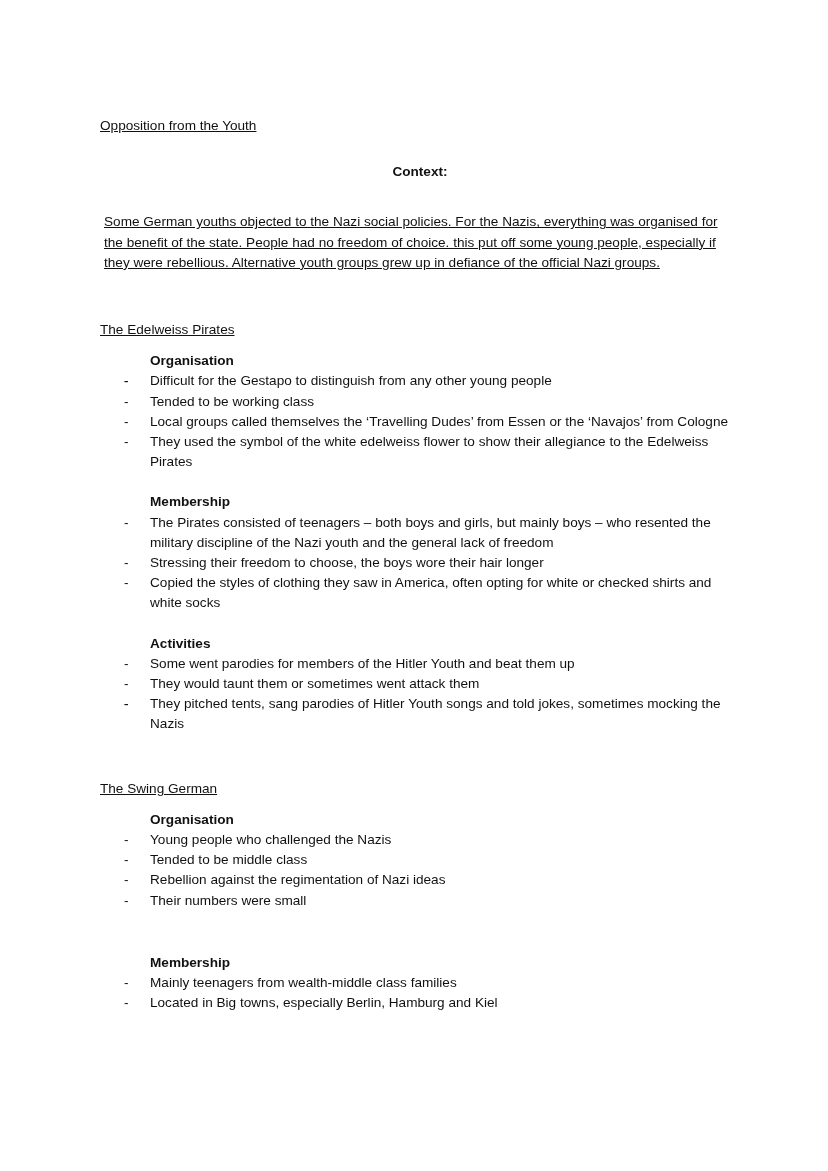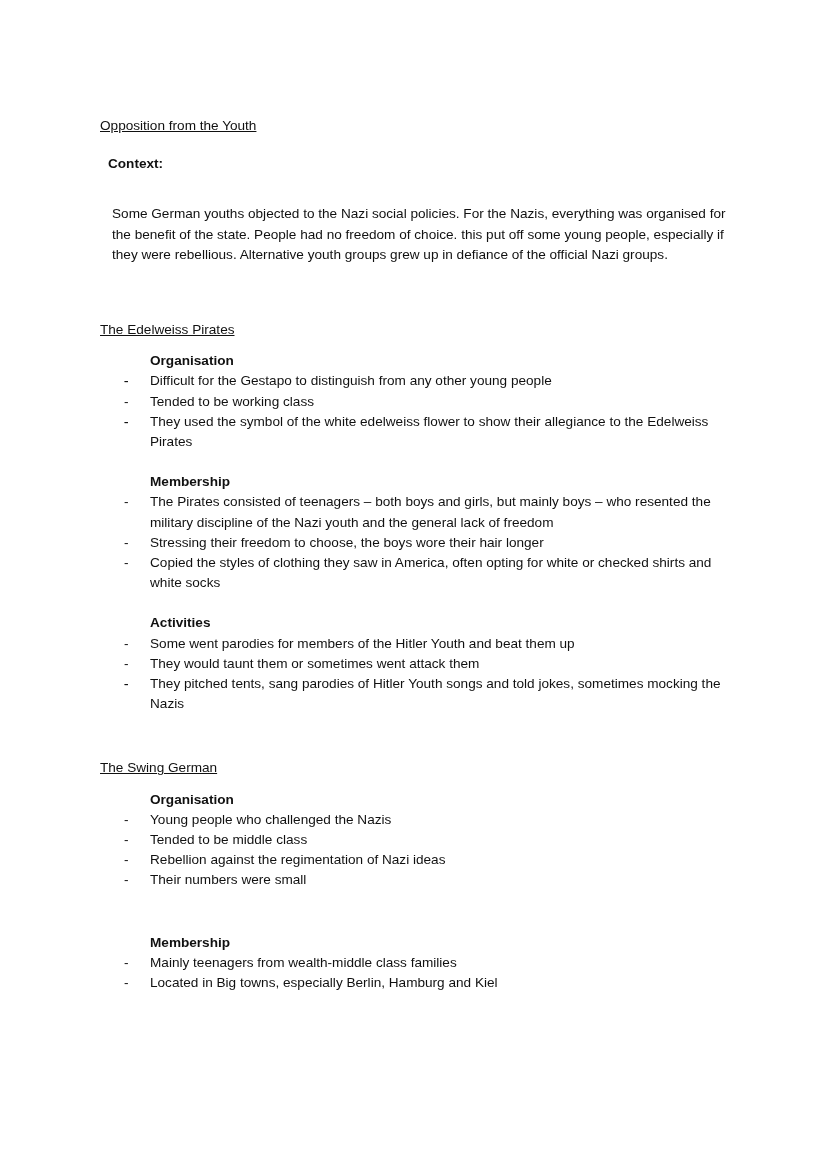--- a/index.html
+++ b/index.html
@@ -2,22 +2,22 @@
 <html><head>
 <meta charset="utf-8">
 <style>
   html, body { margin: 0; padding: 0; background: #ffffff; }
   body {
     width: 828px; height: 1171px; position: relative; overflow: hidden;
     font-family: "Liberation Sans", sans-serif; color: #111111;
   }
   .page { position: absolute; left: 100px; top: 116px; width: 640px; font-size: 13.6px; line-height: 20.2px; }
   .u-head { text-decoration: underline; margin: 0; font-weight: normal; font-size: 13.6px; }
-  .b-head { font-weight: bold; margin: 8px; }
-  .para { margin: 12px; }
+  .b-head { font-weight: bold; margin: 16px; text-align: center; }
+  .para { margin: 4px; text-decoration: underline; }
   .sub-head { font-weight: bold; margin: 0 0 0 50px; }
   ul.dash { list-style: none; margin: 0; padding: 0; }
   ul.dash li { position: relative; padding-left: 50px; }
   ul.dash li .bullet { position: absolute; left: 24px; top: 0; }
 </style>
 </head>
 <body>
 
 <div class="page">
   <h1 class="u-head">Opposition from the Youth</h1>
@@ -30,21 +30,21 @@
 
   <section>
     <h2 class="u-head">The Edelweiss Pirates</h2>
     <div style="height:11px"></div>
 
     <p class="sub-head">Organisation</p>
     <ul class="dash">
       <li><span class="bullet">-</span></li>
       <li><span class="bullet">-</span><span>Difficult for the Gestapo to distinguish from any other young people</span></li>
       <li><span class="bullet">-</span><span>Tended to be working class</span></li>
-      <li><span class="bullet">-</span></li>
+      <li><span class="bullet">-</span><span>Local groups called themselves the ‘Travelling Dudes’ from Essen or the ‘Navajos’ from Cologne</span></li>
       <li><span class="bullet">-</span><span>They used the symbol of the white edelweiss flower to show their allegiance to the Edelweiss Pirates</span></li>
     </ul>
 
     <div style="height:20px"></div>
     <p class="sub-head">Membership</p>
     <ul class="dash">
       <li><span class="bullet">-</span><span>The Pirates consisted of teenagers – both boys and girls, but mainly boys – who resented the military discipline of the Nazi youth and the general lack of freedom</span></li>
       <li><span class="bullet">-</span><span>Stressing their freedom to choose, the boys wore their hair longer</span></li>
       <li><span class="bullet">-</span><span>Copied the styles of clothing they saw in America, often opting for white or checked shirts and white socks</span></li>
     </ul>

